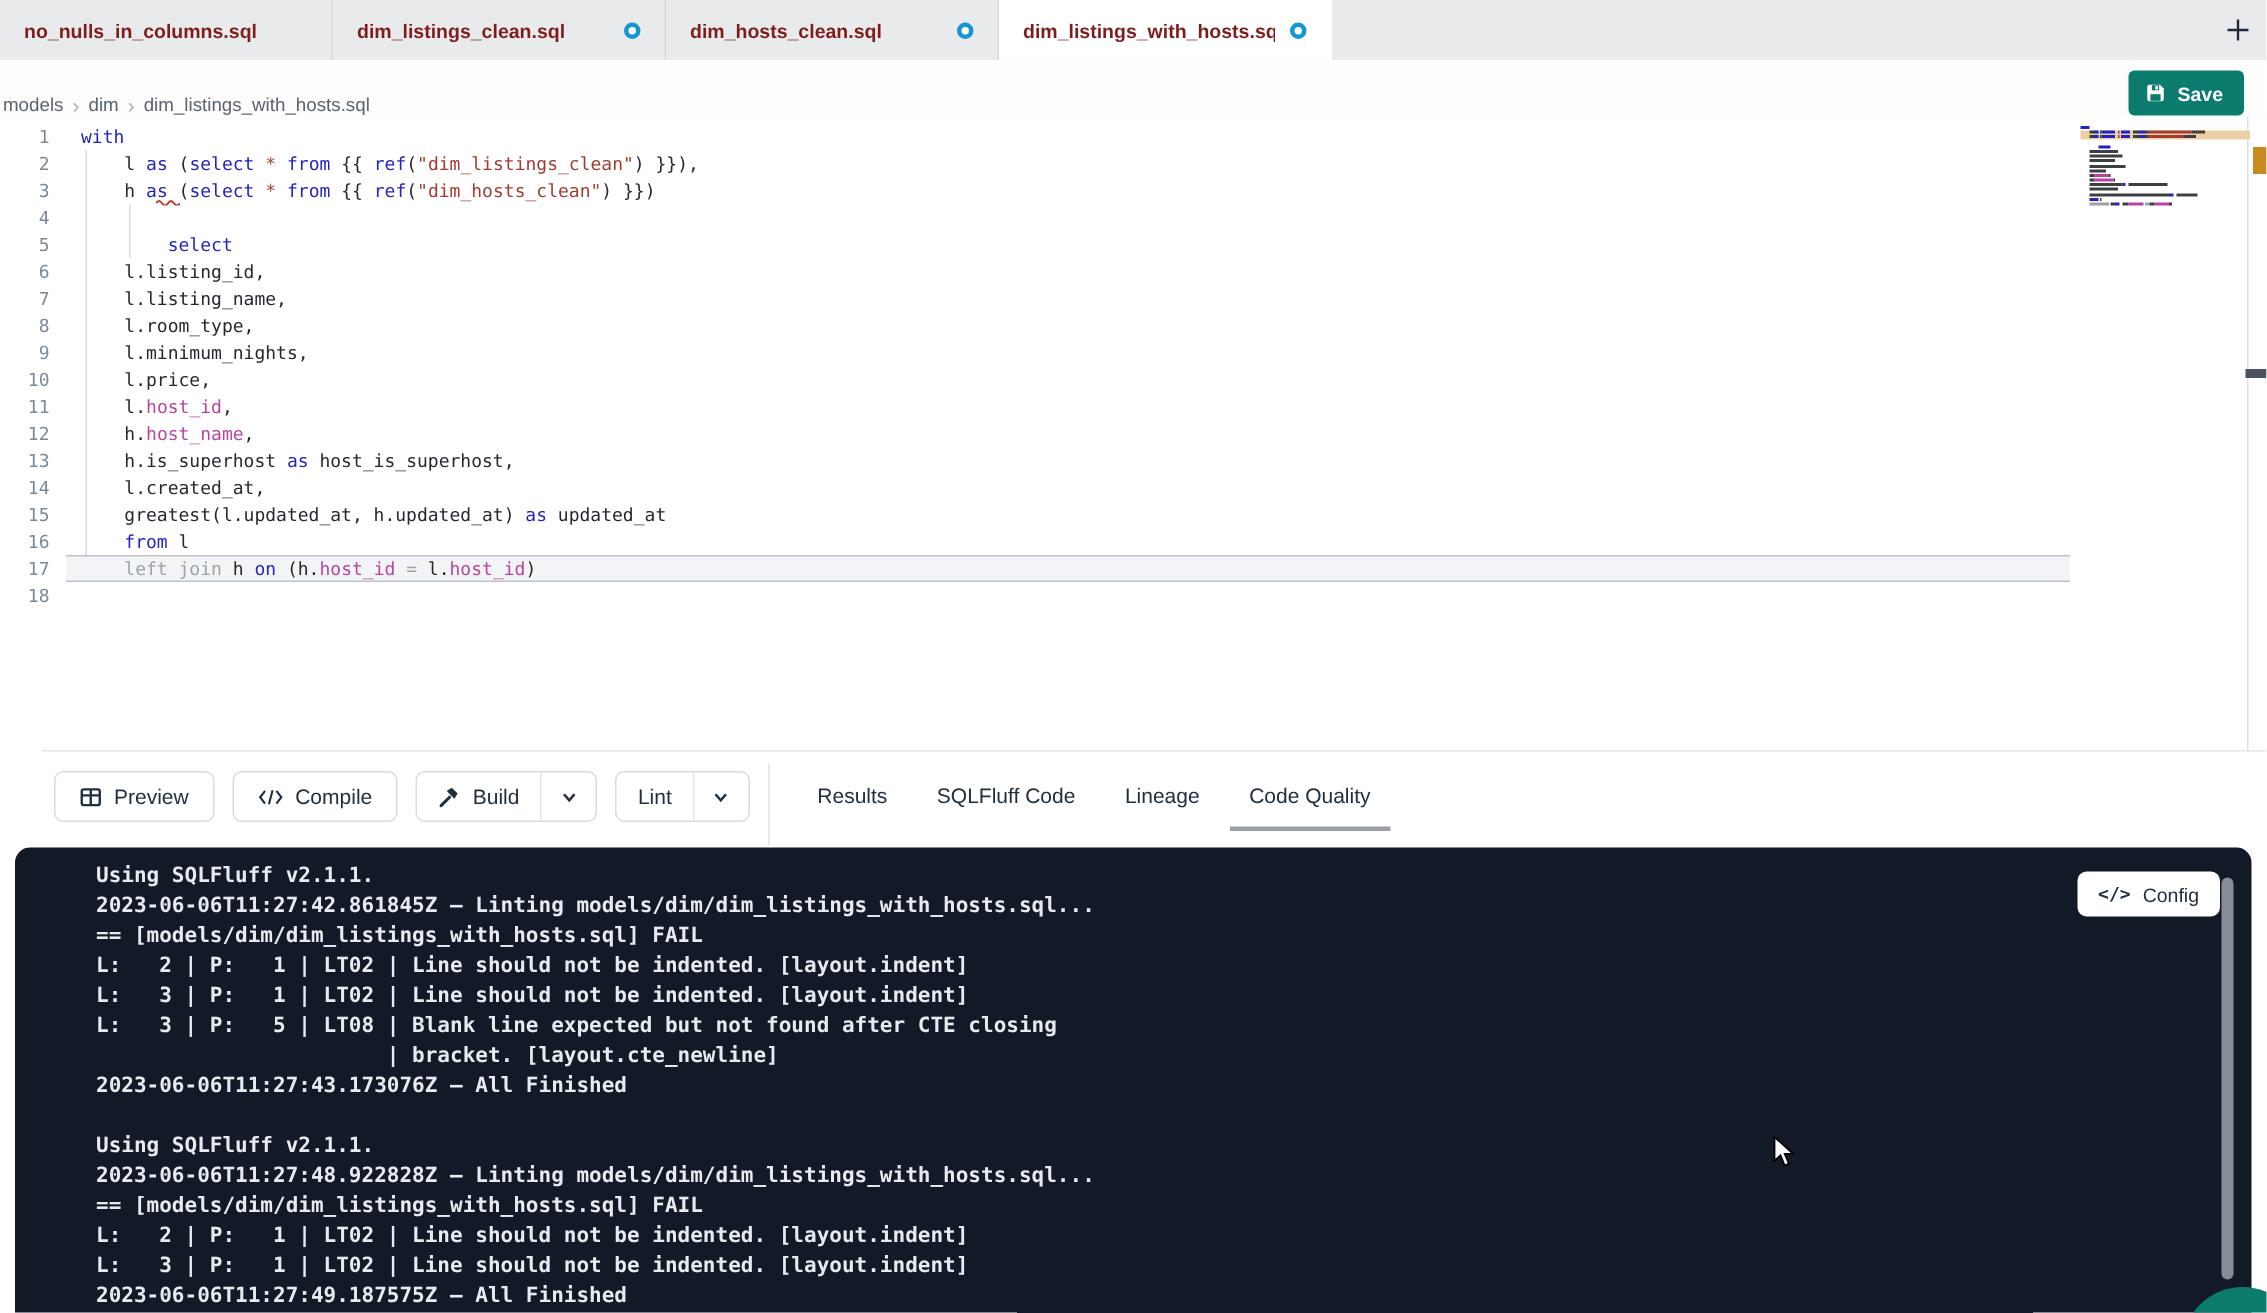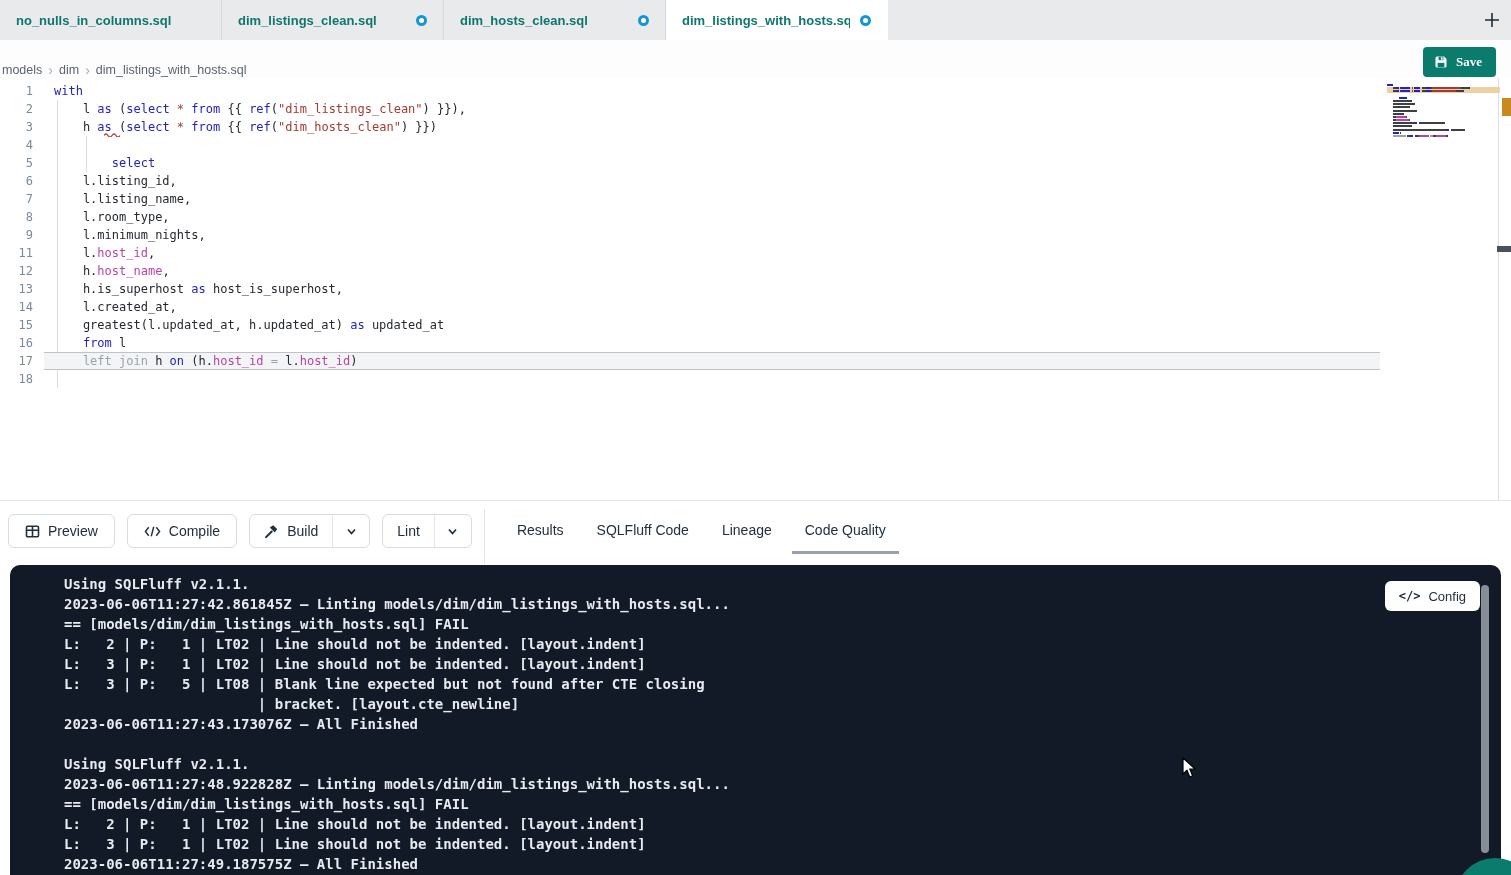--- a/index.html
+++ b/index.html
@@ -3,35 +3,35 @@
 <meta charset="utf-8">
 <style>
   * { margin:0; padding:0; box-sizing:border-box; }
   html,body { width:1511px; height:875px; overflow:hidden; background:#fff;
     font-family:"Liberation Sans", sans-serif; color:#20303f; position:relative; }
 
   
   .tabbar { height:40px; background:#e9eaec; display:flex; align-items:stretch; position:relative; }
   .tabs-wrap { display:flex; }
   .tab { width:222px; display:flex; align-items:center; gap:8px; padding:0 16px;
-    border-right:1px solid #d8dadd; font-size:13px; font-weight:700; color:#0f766e; cursor:pointer; }
+    border-right:1px solid #d8dadd; font-size:13px; font-weight:700; color:#7f1d1d; cursor:pointer; }
   .tab.active { background:#fff; border-right:1px solid transparent; }
   .tab-label { white-space:nowrap; overflow:hidden; }
   .dot { width:11px; height:11px; border-radius:50%; border:3.5px solid #1596d4; background:#fff; flex:0 0 auto; margin-left:auto; }
   .tab.active .dot { margin-left:2px; }
   .newtab { position:absolute; right:8px; top:9px; width:22px; height:22px; display:flex;
     align-items:center; justify-content:center; cursor:pointer; }
 
   
   .crumbrow { height:38px; background:#fdfdfd; position:relative; display:flex; align-items:flex-end; padding-left:2px; }
   .crumb { font-size:12.5px; color:#5a6470; }
   .crumb-sep { color:#a7adb4; margin:0 6px; font-size:14px; }
   .save-btn { position:absolute; right:15px; top:7px; height:30px; padding:0 14px 0 11px;
     background:#0b7b6e; color:#fff; border:none; border-radius:4px; font-size:13px; font-weight:700;
-    display:flex; align-items:center; gap:8px; cursor:pointer; font-family:Liberation Serif, serif; }
+    display:flex; align-items:center; gap:8px; cursor:pointer; font-family:Liberation Sans, sans-serif; }
 
   
   .editor { height:422px; position:relative; background:#fff; font-family:"DejaVu Sans Mono", monospace; }
   .code-lines { position:absolute; left:0; top:4px; right:0; }
   .cl { position:relative; height:18px; line-height:18px; font-size:12px; white-space:pre; display:flex; }
   .ln { width:33px; text-align:right; color:#7b8a99; flex:0 0 33px; position:relative; z-index:2; }
   .ct { padding-left:21px; position:relative; z-index:2; color:#24292f; }
   .cl .hl { display:none; }
   .cl.cur .hl { display:block; position:absolute; left:44px; width:1336px; top:0; height:18px;
     background:#f3f4f6; border-top:1px solid #bdc3c9; border-bottom:1px solid #bdc3c9; z-index:1; }
@@ -43,21 +43,21 @@
   .squiggle { position:absolute; left:104px; top:54px; z-index:3; }
   .minimap { position:absolute; left:1387px; top:6px; width:94px; z-index:3; cursor:pointer; }
   .mm-row { height:2px; margin-bottom:1.2px; display:flex; }
   .mm-row span { height:2px; display:block; }
   .mm-warnband { position:absolute; left:1387px; top:9px; width:113px; height:6px; background:#ecd0a4; z-index:2; }
   .ed-hairline { position:absolute; left:1498px; top:0; bottom:0; width:1px; background:#dddfe2; }
   .ruler-warn { position:absolute; left:1502px; top:20px; width:9px; height:18px; background:#c8891e; z-index:4; }
   .ruler-dark { position:absolute; left:1497px; top:168px; width:14px; height:6px; background:#49525c; z-index:4; }
 
   
-  .toolbar { height:65px; border-top:1px solid #e3e5e8; display:flex; align-items:flex-start; padding:13px 0 0 8px; position:relative; }
+  .toolbar { height:65px; border-top:1px solid #e3e5e8; display:flex; align-items:flex-start; padding:13px 0 0 8px; position:relative;margin-left:28px; }
   .tbtn { height:34px; background:#fff; border:1px solid #d9dcdf; border-radius:6px; display:flex;
     align-items:center; gap:8px; padding:0 16px; font-size:14px; color:#20303f; cursor:pointer;
     font-family:"Liberation Sans",sans-serif; margin-right:12px; }
   .split { display:flex; align-items:stretch; height:34px; border:1px solid #d9dcdf; border-radius:6px;
     background:#fff; margin-right:12px; overflow:hidden; }
   .split .main { display:flex; align-items:center; gap:8px; padding:0 14px; font-size:14px; cursor:pointer; }
   .split .caret { display:flex; align-items:center; justify-content:center; width:37px;
     border-left:1px solid #e3e5e8; cursor:pointer; }
   .vdiv { width:1px; background:#e3e5e8; height:55px; margin:-5px 0 0 0; }
   .btabs { display:flex; gap:7px; padding-left:19px; margin-top:2px; }
@@ -133,20 +133,21 @@
   <div class="code-lines" id="code-lines">
       <div class="cl"><span class="ln">1</span><span class="ct"><span class="tok-k">with</span></span></div>
       <div class="cl"><span class="ln">2</span><span class="ct"><span class="tok-p">    l </span><span class="tok-k">as</span><span class="tok-p"> (</span><span class="tok-k">select</span><span class="tok-p"> </span><span class="tok-o">*</span><span class="tok-p"> </span><span class="tok-k">from</span><span class="tok-p"> {{ </span><span class="tok-k">ref</span><span class="tok-p">(</span><span class="tok-s">"dim_listings_clean"</span><span class="tok-p">) }}),</span></span></div>
       <div class="cl"><span class="ln">3</span><span class="ct"><span class="tok-p">    h </span><span class="tok-k">as</span><span class="tok-p"> (</span><span class="tok-k">select</span><span class="tok-p"> </span><span class="tok-o">*</span><span class="tok-p"> </span><span class="tok-k">from</span><span class="tok-p"> {{ </span><span class="tok-k">ref</span><span class="tok-p">(</span><span class="tok-s">"dim_hosts_clean"</span><span class="tok-p">) }})</span></span></div>
       <div class="cl"><span class="ln">4</span><span class="ct"></span></div>
       <div class="cl"><span class="ln">5</span><span class="ct"><span class="tok-p">        </span><span class="tok-k">select</span></span></div>
       <div class="cl"><span class="ln">6</span><span class="ct"><span class="tok-p">    l.listing_id,</span></span></div>
       <div class="cl"><span class="ln">7</span><span class="ct"><span class="tok-p">    l.listing_name,</span></span></div>
       <div class="cl"><span class="ln">8</span><span class="ct"><span class="tok-p">    l.room_type,</span></span></div>
       <div class="cl"><span class="ln">9</span><span class="ct"><span class="tok-p">    l.minimum_nights,</span></span></div>
+      <div class="cl"><span class="ln">10</span><span class="ct"><span class="tok-p">    l.price,</span></span></div>
       <div class="cl"><span class="ln">11</span><span class="ct"><span class="tok-p">    l.</span><span class="tok-v">host_id</span><span class="tok-p">,</span></span></div>
       <div class="cl"><span class="ln">12</span><span class="ct"><span class="tok-p">    h.</span><span class="tok-v">host_name</span><span class="tok-p">,</span></span></div>
       <div class="cl"><span class="ln">13</span><span class="ct"><span class="tok-p">    h.is_superhost </span><span class="tok-k">as</span><span class="tok-p"> host_is_superhost,</span></span></div>
       <div class="cl"><span class="ln">14</span><span class="ct"><span class="tok-p">    l.created_at,</span></span></div>
       <div class="cl"><span class="ln">15</span><span class="ct"><span class="tok-p">    greatest(l.updated_at, h.updated_at) </span><span class="tok-k">as</span><span class="tok-p"> updated_at</span></span></div>
       <div class="cl"><span class="ln">16</span><span class="ct"><span class="tok-p">    </span><span class="tok-k">from</span><span class="tok-p"> l</span></span></div>
       <div class="cl cur"><div class="hl"></div><span class="ln">17</span><span class="ct"><span class="tok-m">    left join</span><span class="tok-p"> h </span><span class="tok-k">on</span><span class="tok-p"> (h.</span><span class="tok-v">host_id</span><span class="tok-m"> = </span><span class="tok-p">l.</span><span class="tok-v">host_id</span><span class="tok-p">)</span></span></div>
       <div class="cl"><span class="ln">18</span><span class="ct"></span></div>
     </div>
   <svg class="squiggle" width="16" height="5" viewBox="0 0 16 5">

